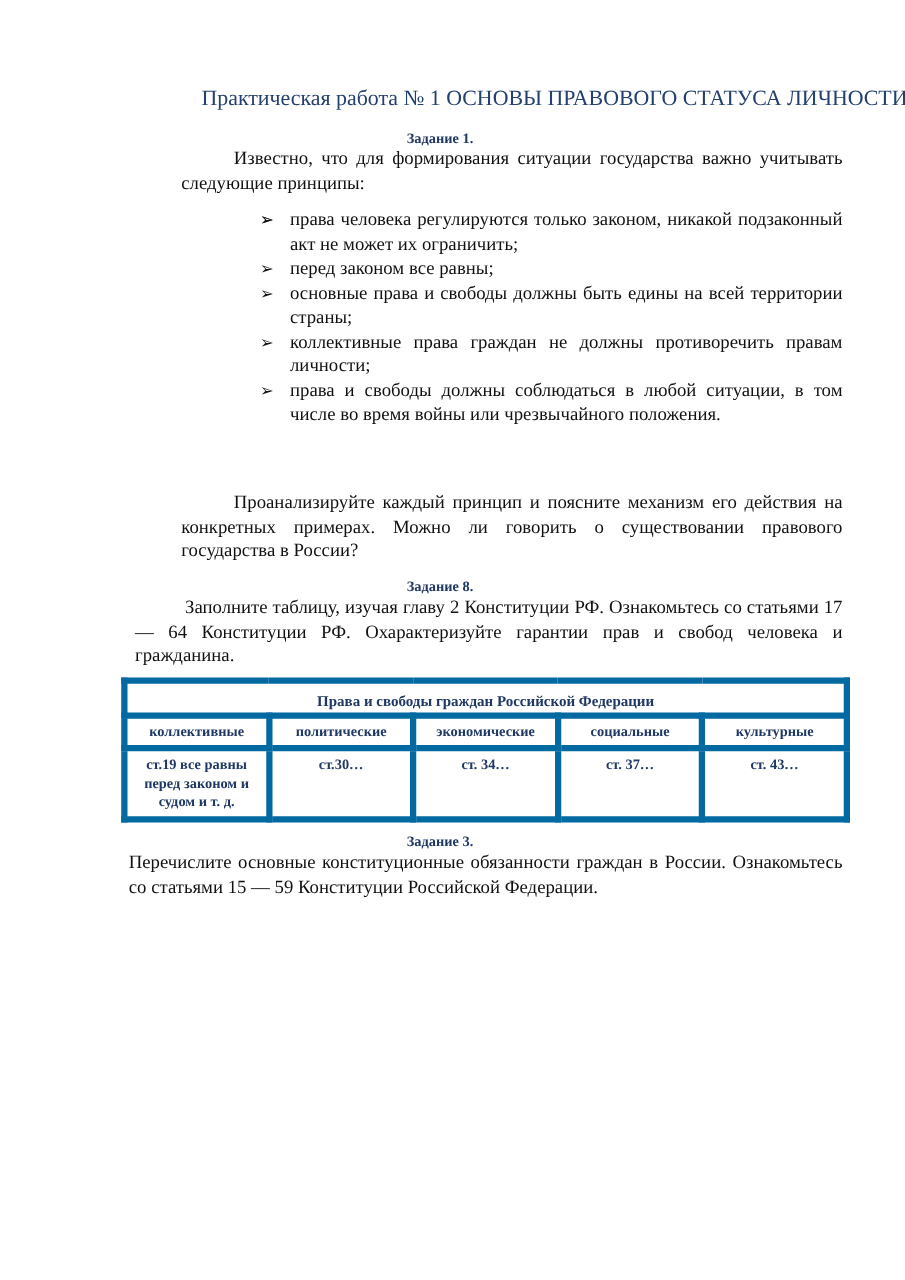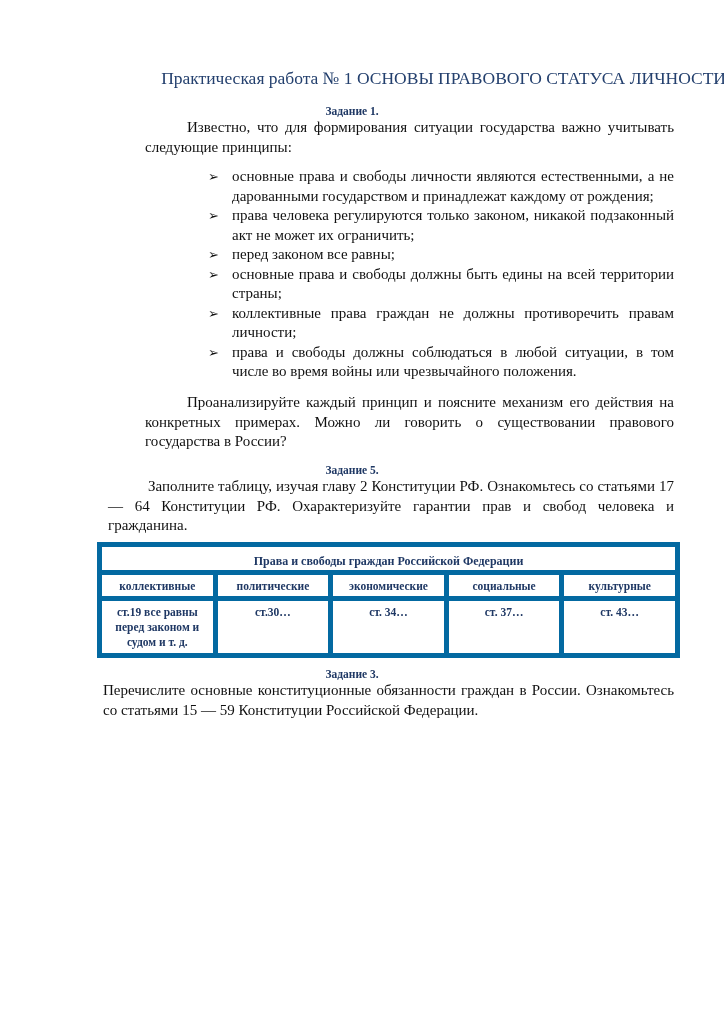--- a/index.html
+++ b/index.html
@@ -104,31 +104,31 @@
 </head>
 <body>
 
 <div class="page-title">Практическая работа № 1 ОСНОВЫ ПРАВОВОГО СТАТУСА ЛИЧНОСТИ</div>
 
 <div class="task-heading" style="top:105px;">Задание 1.</div>
 
 <div class="para" style="left:145px; width:529px; top:118px;"><span class="indent"></span><span>Известно, что для формирования ситуации государства важно учитывать следующие принципы:</span></div>
 
 <ul class="bullets">
-  <li><span class="marker">➢</span><span>основные права и свободы личности являются естественными, а не дарованными государством и принадлежат каждому от рождения;</span></li>
+  <li><span class="marker">➢</span></li>
   <li><span class="marker">➢</span><span>права человека регулируются только законом, никакой подзаконный акт не может их ограничить;</span></li>
   <li><span class="marker">➢</span><span>перед законом все равны;</span></li>
   <li><span class="marker">➢</span><span>основные права и свободы должны быть едины на всей территории страны;</span></li>
   <li><span class="marker">➢</span><span>коллективные права граждан не должны противоречить правам личности;</span></li>
   <li><span class="marker">➢</span><span>права и свободы должны соблюдаться в любой ситуации, в том числе во время войны или чрезвычайного положения.</span></li>
 </ul>
 
 <div class="para" style="left:145px; width:529px; top:393px;"><span class="indent"></span><span>Проанализируйте каждый принцип и поясните механизм его действия на конкретных примерах. Можно ли говорить о существовании правового государства в России?</span></div>
 
-<div class="task-heading" style="top:464px;">Задание 5.</div>
+<div class="task-heading" style="top:464px;">Задание 8.</div>
 
 <div class="para" style="left:108px; width:566px; top:477px;"><span class="indent" style="width:40px;"></span><span>Заполните таблицу, изучая главу 2 Конституции РФ.   Ознакомьтесь со статьями 17 — 64 Конституции РФ. Охарактеризуйте гарантии прав и свобод человека и гражданина.</span></div>
 
 <table class="rights-table">
   <tbody>
       <tr class="caption-row">
     <th colspan="5">Права и свободы граждан Российской Федерации</th>
   </tr>
   <tr class="head-row">
     <th style="width:20%;">коллективные</th>

